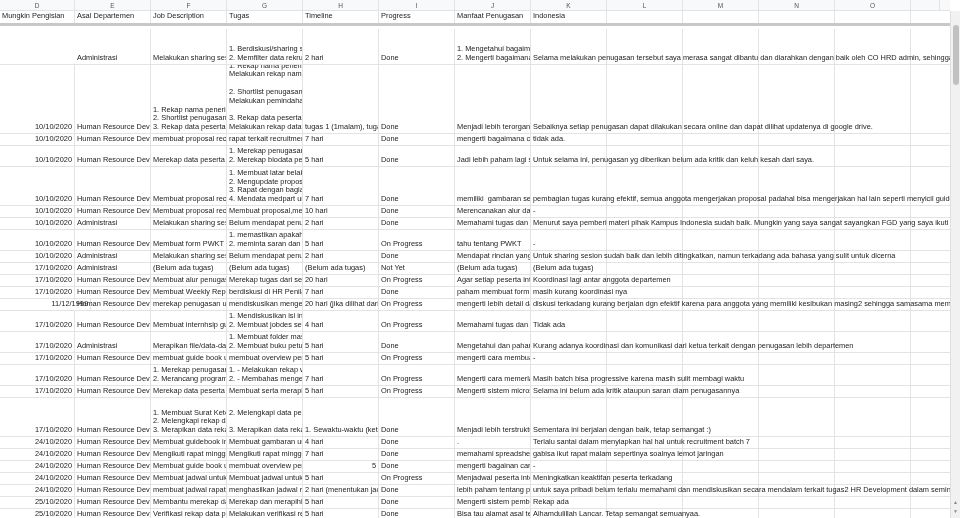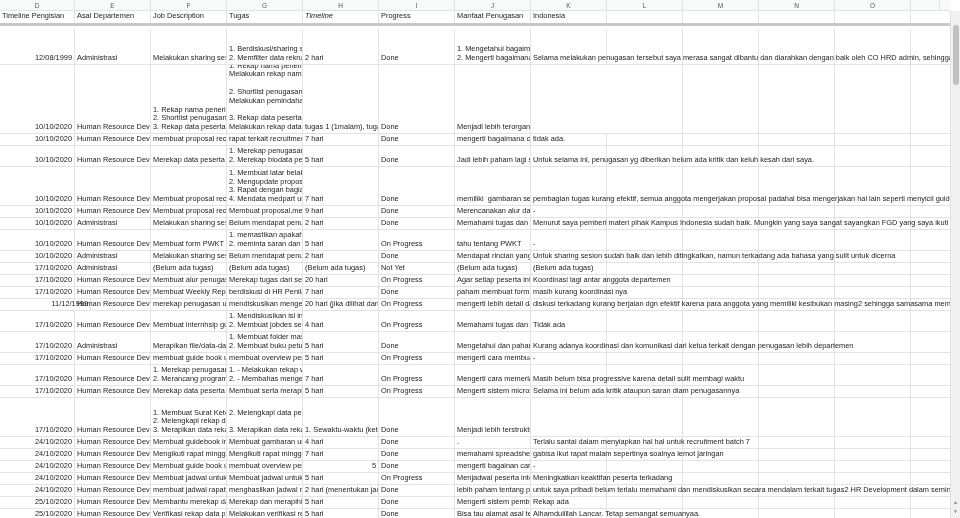--- a/index.html
+++ b/index.html
@@ -33,36 +33,35 @@
       <div class="ch" style="left: 455px; width: 76px;">J</div>
       <div class="ch" style="left: 531px; width: 76px;">K</div>
       <div class="ch" style="left: 607px; width: 76px;">L</div>
       <div class="ch" style="left: 683px; width: 76px;">M</div>
       <div class="ch" style="left: 759px; width: 76px;">N</div>
       <div class="ch" style="left: 835px; width: 76px;">O</div>
       <div class="ch" style="left: 911px; width: 29px;"></div>
     </div>
   <div id="rows">
       <div class="row hdrrow" style="top: 11px; height: 15px;">
-        <div class="cell" style="left: 0px; width: 75px;">Timeline Pengisian</div>
+        <div class="cell" style="left: 0px; width: 75px;">Mungkin Pengisian</div>
         <div class="cell" style="left: 75px; width: 76px;">Asal Departemen</div>
         <div class="cell" style="left: 151px; width: 76px;">Job Description</div>
         <div class="cell" style="left: 227px; width: 76px;">Tugas</div>
-        <div class="cell" style="left: 303px; width: 76px; font-style: italic;">Timeline</div>
+        <div class="cell" style="left: 303px; width: 76px;">Timeline</div>
         <div class="cell" style="left: 379px; width: 76px;">Progress</div>
         <div class="cell" style="left: 455px; width: 76px;">Manfaat Penugasan</div>
         <div class="cell" style="left: 531px; width: 76px;">Indonesia</div>
         <div class="cell" style="left: 607px; width: 76px;"></div>
         <div class="cell" style="left: 683px; width: 76px;"></div>
         <div class="cell" style="left: 759px; width: 76px;"></div>
         <div class="cell" style="left: 835px; width: 76px;"></div>
         <div class="cell last" style="left: 911px; width: 29px;"></div>
       </div>
       <div class="row" style="top: 29px; height: 36px;">
-        <div class="cell num" style="left: 0px; width: 75px;">12/08/1999</div>
         <div class="cell" style="left: 75px; width: 76px;">Administrasi</div>
         <div class="cell" style="left: 151px; width: 76px;">Melakukan sharing sessi</div>
         <div class="cell" style="left: 227px; width: 76px;">1. Berdiskusi/sharing ses
 2. Memfilter data rekrutm</div>
         <div class="cell" style="left: 303px; width: 76px;">2 hari</div>
         <div class="cell" style="left: 379px; width: 76px;">Done</div>
         <div class="cell" style="left: 455px; width: 76px;">1. Mengetahui bagaiman
 2. Mengerti bagaimana c</div>
         <div class="cell ov" style="left: 531px; width: 76px;">Selama melakukan penugasan tersebut saya merasa sangat dibantu dan diarahkan dengan baik oleh CO HRD admin, sehingga bisa menge</div>
         <div class="cell" style="left: 607px; width: 76px;"></div>
@@ -81,20 +80,21 @@
 Melakukan rekap nama c
 
 2. Shortlist penugasan pe
 Melakukan pemindahan t
 
 3. Rekap data peserta int
 Melakukan rekap data pe</div>
         <div class="cell" style="left: 303px; width: 76px;">tugas 1 (1malam), tugas</div>
         <div class="cell" style="left: 379px; width: 76px;">Done</div>
         <div class="cell" style="left: 455px; width: 76px;">Menjadi lebih terorganisi</div>
+        <div class="cell ov" style="left: 531px; width: 76px;">Sebaiknya setiap penugasan dapat dilakukan secara online dan dapat dilihat updatenya di google drive.</div>
         <div class="cell" style="left: 607px; width: 76px;"></div>
         <div class="cell" style="left: 683px; width: 76px;"></div>
         <div class="cell" style="left: 759px; width: 76px;"></div>
         <div class="cell" style="left: 835px; width: 76px;"></div>
         <div class="cell last" style="left: 911px; width: 29px;"></div>
       </div>
       <div class="row" style="top: 134px; height: 12px;">
         <div class="cell num" style="left: 0px; width: 75px;">10/10/2020</div>
         <div class="cell" style="left: 75px; width: 76px;">Human Resource Develo</div>
         <div class="cell" style="left: 151px; width: 76px;">membuat proposal recrui</div>
@@ -141,21 +141,21 @@
         <div class="cell" style="left: 683px; width: 76px;"></div>
         <div class="cell" style="left: 759px; width: 76px;"></div>
         <div class="cell" style="left: 835px; width: 76px;"></div>
         <div class="cell last" style="left: 911px; width: 29px;"></div>
       </div>
       <div class="row" style="top: 206px; height: 12px;">
         <div class="cell num" style="left: 0px; width: 75px;">10/10/2020</div>
         <div class="cell" style="left: 75px; width: 76px;">Human Resource Develo</div>
         <div class="cell" style="left: 151px; width: 76px;">Membuat proposal recrui</div>
         <div class="cell" style="left: 227px; width: 76px;">Membuat proposal,memi</div>
-        <div class="cell" style="left: 303px; width: 76px;">9 hari</div>
+        <div class="cell" style="left: 303px; width: 76px;">10 hari</div>
         <div class="cell" style="left: 379px; width: 76px;">Done</div>
         <div class="cell" style="left: 455px; width: 76px;">Merencanakan alur dan t</div>
         <div class="cell ov" style="left: 531px; width: 76px;">-</div>
         <div class="cell" style="left: 607px; width: 76px;"></div>
         <div class="cell" style="left: 683px; width: 76px;"></div>
         <div class="cell" style="left: 759px; width: 76px;"></div>
         <div class="cell" style="left: 835px; width: 76px;"></div>
         <div class="cell last" style="left: 911px; width: 29px;"></div>
       </div>
       <div class="row" style="top: 218px; height: 12px;">
@@ -314,21 +314,21 @@
       <div class="row" style="top: 365px; height: 21px;">
         <div class="cell num" style="left: 0px; width: 75px;">17/10/2020</div>
         <div class="cell" style="left: 75px; width: 76px;">Human Resource Develo</div>
         <div class="cell" style="left: 151px; width: 76px;">1. Merekap penugasan d
 2. Merancang program tr</div>
         <div class="cell" style="left: 227px; width: 76px;">1. - Melakukan rekap we
 2. - Membahas mengena</div>
         <div class="cell" style="left: 303px; width: 76px;">7 hari</div>
         <div class="cell" style="left: 379px; width: 76px;">On Progress</div>
         <div class="cell" style="left: 455px; width: 76px;">Mengerti cara memerlaku</div>
-        <div class="cell ov" style="left: 531px; width: 76px;">Masih belum bisa progressive karena detail sulit membagi waktu</div>
+        <div class="cell ov" style="left: 531px; width: 76px;">Masih batch bisa progressive karena masih sulit membagi waktu</div>
         <div class="cell" style="left: 607px; width: 76px;"></div>
         <div class="cell" style="left: 683px; width: 76px;"></div>
         <div class="cell" style="left: 759px; width: 76px;"></div>
         <div class="cell" style="left: 835px; width: 76px;"></div>
         <div class="cell last" style="left: 911px; width: 29px;"></div>
       </div>
       <div class="row" style="top: 386px; height: 12px;">
         <div class="cell num" style="left: 0px; width: 75px;">17/10/2020</div>
         <div class="cell" style="left: 75px; width: 76px;">Human Resource Develo</div>
         <div class="cell" style="left: 151px; width: 76px;">Merekap data peserta int</div>
@@ -350,20 +350,21 @@
 2. Melengkapi rekap data
 3. Merapikan data rekap</div>
         <div class="cell" style="left: 227px; width: 76px;">1. Membuat surat ketera
 
 2. Melengkapi data peser
 
 3. Merapikan data rekap</div>
         <div class="cell" style="left: 303px; width: 76px;">1. Sewaktu-waktu (ketika</div>
         <div class="cell" style="left: 379px; width: 76px;">Done</div>
         <div class="cell" style="left: 455px; width: 76px;">Menjadi lebih terstruktur</div>
+        <div class="cell ov" style="left: 531px; width: 76px;">Sementara ini berjalan dengan baik, tetap semangat :)</div>
         <div class="cell" style="left: 607px; width: 76px;"></div>
         <div class="cell" style="left: 683px; width: 76px;"></div>
         <div class="cell" style="left: 759px; width: 76px;"></div>
         <div class="cell" style="left: 835px; width: 76px;"></div>
         <div class="cell last" style="left: 911px; width: 29px;"></div>
       </div>
       <div class="row" style="top: 437px; height: 12px;">
         <div class="cell num" style="left: 0px; width: 75px;">24/10/2020</div>
         <div class="cell" style="left: 75px; width: 76px;">Human Resource Develo</div>
         <div class="cell" style="left: 151px; width: 76px;">Membuat guidebook inte</div>

